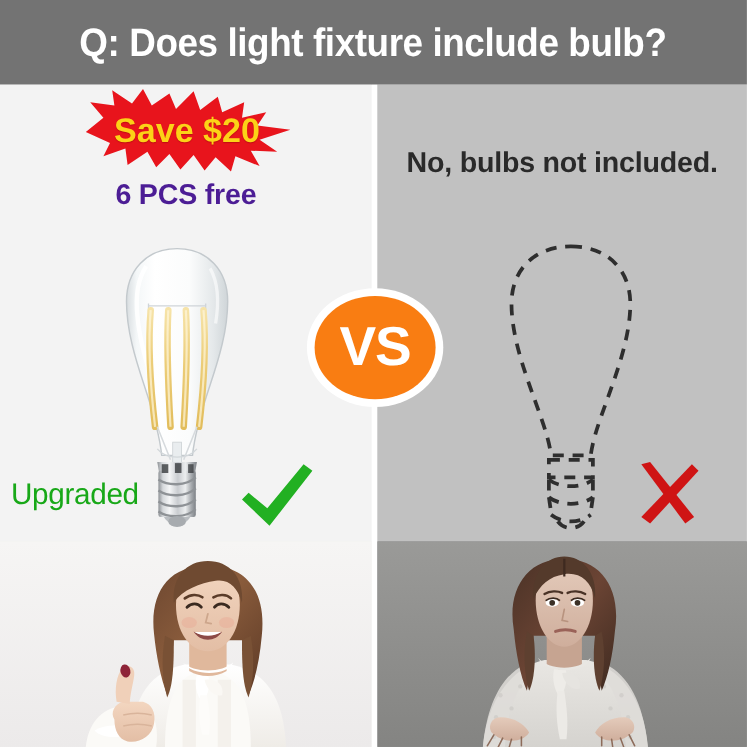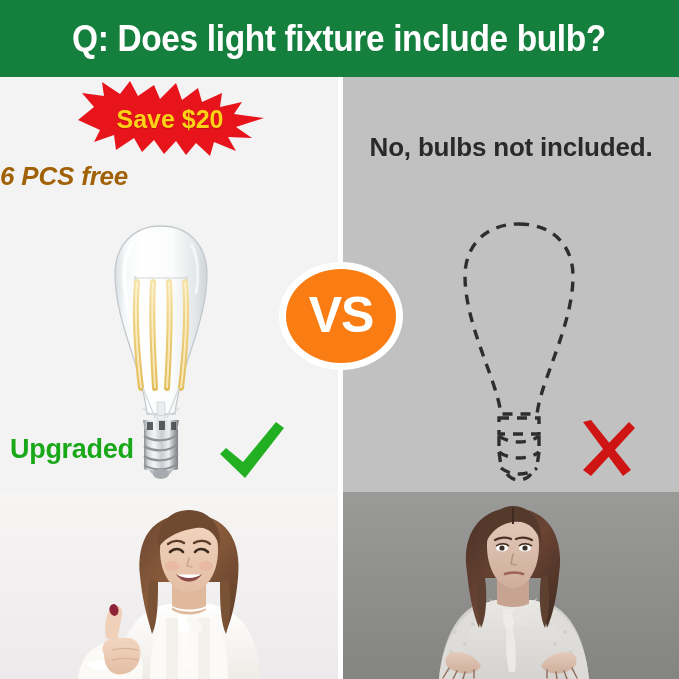--- a/index.html
+++ b/index.html
@@ -8,21 +8,21 @@
   .page{
     position:relative;
     width:679px;height:679px;
     overflow:hidden;
     background:#ffffff;
   }
 
   
   .header{
     position:absolute;left:0;top:0;width:679px;height:77px;
-    background:#15803d;
+    background:#737373;
     display:flex;align-items:center;justify-content:center;
   }
   .header-title{
     font-family:"Liberation Sans Narrow","Liberation Sans",sans-serif;
     font-weight:bold;
     font-size:36px;
     letter-spacing:-0.4px;
     color:#ffffff;
     transform:scaleX(0.93);
     white-space:nowrap;
@@ -39,32 +39,32 @@
   .panel-right{left:343px;width:336px;background:#c1c1c1;}
 
   
   .starburst{
     position:absolute;left:72px;top:80px;width:196px;height:78px;
   }
   .starburst svg{display:block;width:196px;height:78px;}
   .star-text{
     position:absolute;left:0;top:0;width:196px;height:78px;
     display:flex;align-items:center;justify-content:center;
-    font-weight:bold;font-size:25px;color:#fcd217;
+    font-weight:bold;font-size:31px;color:#fcd217;
     letter-spacing:0px;
     text-shadow:0 1px 1px rgba(120,0,0,.35);
   }
 
   
   .left-copy{
     position:absolute;left:0;top:160px;width:338px;
+    text-align:center;
     font-weight:bold;font-size:26px;line-height:32px;
-    color:#a16207;
+    color:#4c1d95;
     letter-spacing:-0.2px;
-    font-style:italic;
   }
   .left-copy .l2{display:block;}
 
   
   .right-copy{
     position:absolute;left:343px;top:132px;width:336px;
     text-align:center;
     font-weight:bold;font-size:26px;color:#2a2a2a;
     letter-spacing:-0.2px;
   }
@@ -86,21 +86,21 @@
     position:absolute;left:0;top:0;width:128px;height:112px;
     display:flex;align-items:center;justify-content:center;
     font-weight:bold;font-size:50px;color:#ffffff;
     letter-spacing:-1px;
     padding-bottom:2px;box-sizing:border-box;
   }
 
   
   .upgraded{
     position:absolute;left:10px;top:434px;
-    font-weight:bold;font-size:27px;color:#18a818;
+    font-weight:normal;font-size:27px;color:#18a818;
     letter-spacing:-0.3px;
   }
   .check{position:absolute;left:216px;top:416px;width:72px;height:68px;}
   .check svg{display:block;width:72px;height:68px;}
   .cross{position:absolute;left:575px;top:418px;width:62px;height:62px;}
   .cross svg{display:block;width:62px;height:62px;}
 
   
   .photos{position:absolute;left:0;top:492px;width:679px;height:187px;}
   .photo{position:absolute;top:0;height:187px;overflow:hidden;}

